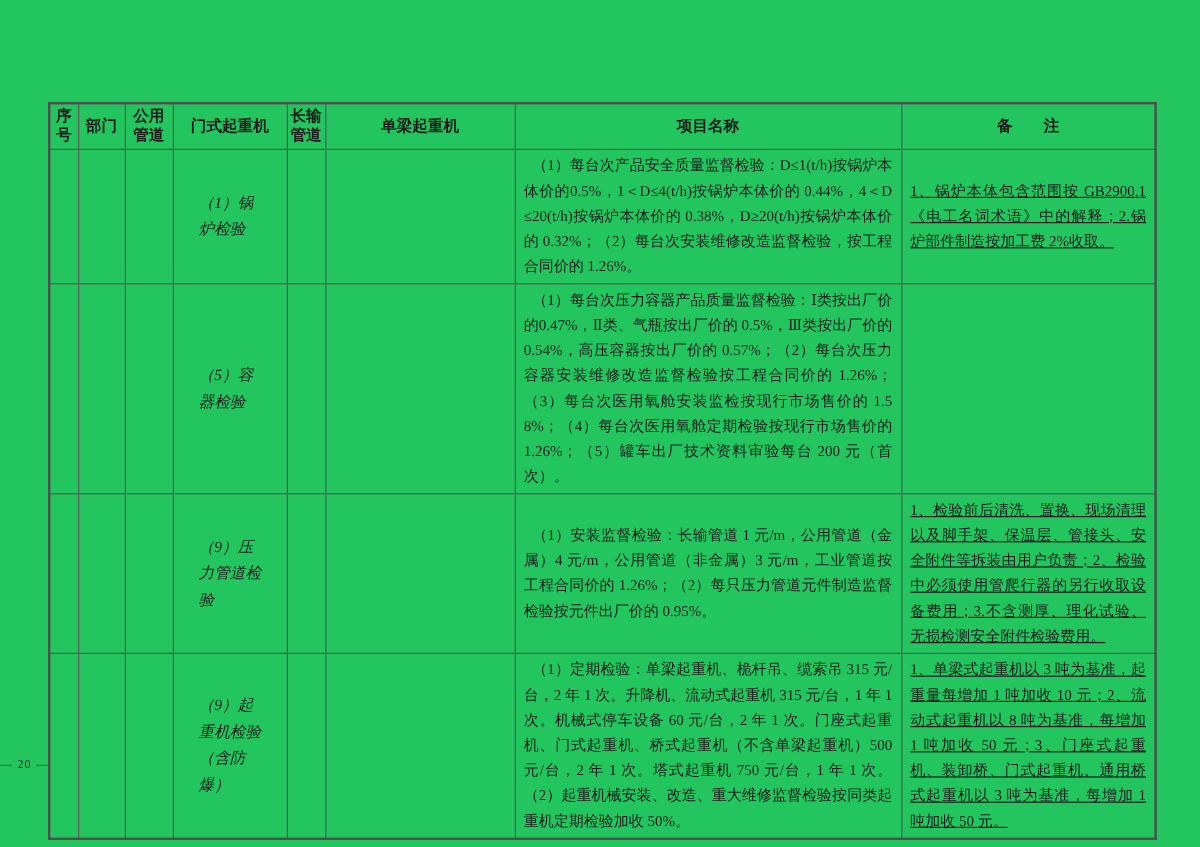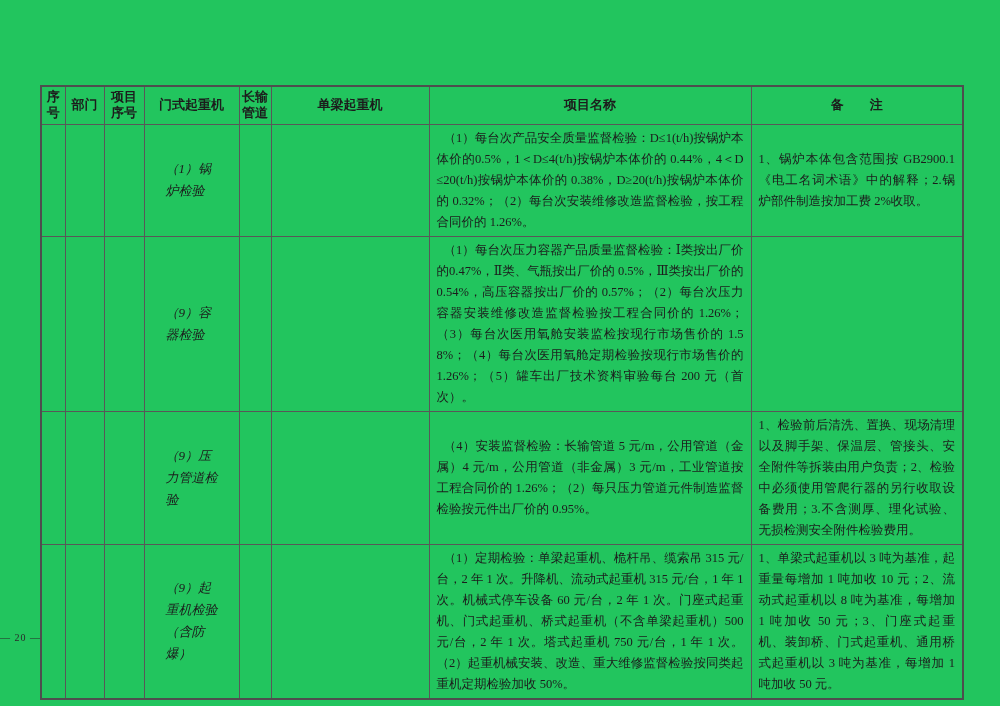--- a/index.html
+++ b/index.html
@@ -61,20 +61,21 @@
     text-indent: 7px;
     padding: 3px 7px 3px 7px;
     word-break: break-all;
   }
   td.c-remark {
     font-size: 12.5px;
     line-height: 21px;
     text-align: justify;
     padding: 3px 7px;
     word-break: break-all;
+    text-decoration: underline;
   }
   .page-number {
     position: absolute;
     left: 0;
     right: 42px;
     top: 632px;
     text-align: left;
     font-size: 10px;
     letter-spacing: 1px;
     color: #2a2a2a;
@@ -94,21 +95,21 @@
         <col style="width:95px">
         <col style="width:32px">
         <col style="width:158px">
         <col style="width:322px">
         <col style="width:212px">
       </colgroup>
       <thead>
         <tr class="hdr">
           <th class="hcell">序号</th>
           <th class="hcell">部门</th>
-          <th class="hcell">项目序号</th>
+          <th class="hcell">公用管道</th>
           <th class="hcell">门式起重机</th>
           <th class="hcell">长输管道</th>
           <th class="hcell">单梁起重机</th>
           <th class="hcell">项目名称</th>
           <th class="hcell">备　　注</th>
         </tr>
       </thead>
       <tbody>
         <tr class="r0">
           <td class="c-seq"></td>
@@ -117,34 +118,34 @@
           <td class="c-name">（1）锅炉检验</td>
           <td class="c-level"></td>
           <td class="c-policy"></td>
           <td class="c-fee">（1）每台次产品安全质量监督检验：D≤1(t/h)按锅炉本体价的0.5%，1＜D≤4(t/h)按锅炉本体价的 0.44%，4＜D≤20(t/h)按锅炉本体价的 0.38%，D≥20(t/h)按锅炉本体价的 0.32%；（2）每台次安装维修改造监督检验，按工程合同价的 1.26%。</td>
           <td class="c-remark">1、锅炉本体包含范围按 GB2900.1《电工名词术语》中的解释；2.锅炉部件制造按加工费 2%收取。</td>
         </tr>
         <tr class="r1">
           <td class="c-seq"></td>
           <td class="c-dept"></td>
           <td class="c-iseq"></td>
-          <td class="c-name">（9）容器检验</td>
+          <td class="c-name">（5）容器检验</td>
           <td class="c-level"></td>
           <td class="c-policy"></td>
           <td class="c-fee">（1）每台次压力容器产品质量监督检验：Ⅰ类按出厂价的0.47%，Ⅱ类、气瓶按出厂价的 0.5%，Ⅲ类按出厂价的 0.54%，高压容器按出厂价的 0.57%；（2）每台次压力容器安装维修改造监督检验按工程合同价的 1.26%；（3）每台次医用氧舱安装监检按现行市场售价的 1.58%；（4）每台次医用氧舱定期检验按现行市场售价的 1.26%；（5）罐车出厂技术资料审验每台 200 元（首次）。</td>
           <td class="c-remark"></td>
         </tr>
         <tr class="r2">
           <td class="c-seq"></td>
           <td class="c-dept"></td>
           <td class="c-iseq"></td>
           <td class="c-name">（9）压力管道检验</td>
           <td class="c-level"></td>
           <td class="c-policy"></td>
-          <td class="c-fee">（4）安装监督检验：长输管道 5 元/m，公用管道（金属）4 元/m，公用管道（非金属）3 元/m，工业管道按工程合同价的 1.26%；（2）每只压力管道元件制造监督检验按元件出厂价的 0.95%。</td>
+          <td class="c-fee">（1）安装监督检验：长输管道 1 元/m，公用管道（金属）4 元/m，公用管道（非金属）3 元/m，工业管道按工程合同价的 1.26%；（2）每只压力管道元件制造监督检验按元件出厂价的 0.95%。</td>
           <td class="c-remark">1、检验前后清洗、置换、现场清理以及脚手架、保温层、管接头、安全附件等拆装由用户负责；2、检验中必须使用管爬行器的另行收取设备费用；3.不含测厚、理化试验、无损检测安全附件检验费用。</td>
         </tr>
         <tr class="r3">
           <td class="c-seq"></td>
           <td class="c-dept"></td>
           <td class="c-iseq"></td>
           <td class="c-name">（9）起重机检验（含防爆）</td>
           <td class="c-level"></td>
           <td class="c-policy"></td>
           <td class="c-fee">（1）定期检验：单梁起重机、桅杆吊、缆索吊 315 元/台，2 年 1 次。升降机、流动式起重机 315 元/台，1 年 1 次。机械式停车设备 60 元/台，2 年 1 次。门座式起重机、门式起重机、桥式起重机（不含单梁起重机）500 元/台，2 年 1 次。塔式起重机 750 元/台，1 年 1 次。（2）起重机械安装、改造、重大维修监督检验按同类起重机定期检验加收 50%。</td>

